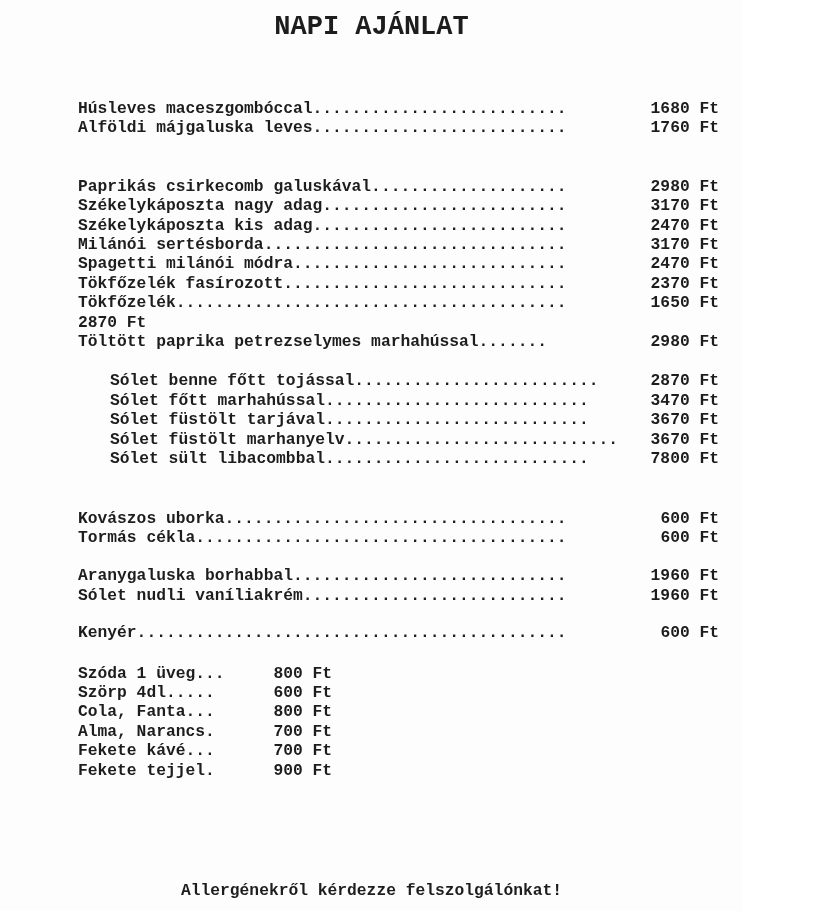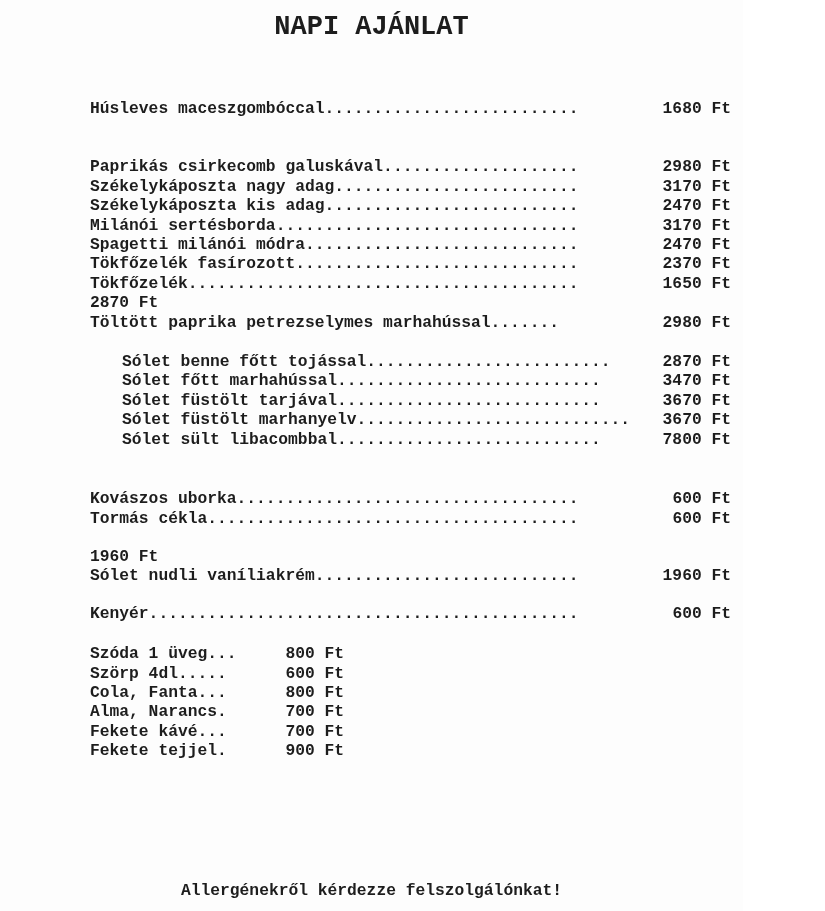--- a/index.html
+++ b/index.html
@@ -21,21 +21,21 @@
     top: 12px;
     left: 0;
     width: 100%;
     text-align: center;
     font-size: 27px;
     font-weight: bold;
     white-space: pre;
   }
   .menu {
     position: absolute;
-    left: 90px;
+    left: 78px;
     top: 99px;
     width: 641px;
     font-size: 16.3px;
     font-weight: bold;
     line-height: 19.4px;
   }
   .row {
     display: flex;
     justify-content: space-between;
     white-space: pre;
@@ -63,20 +63,21 @@
 </style>
 </head>
 <body>
 
 <div class="page">
   <div class="title">NAPI AJÁNLAT</div>
 
   <div class="menu">
       <div class="section sec-soups">
         <div class="row"><span>Húsleves maceszgombóccal..........................</span><span>1680 Ft</span></div>
+        <div class="row"><span>Alföldi májgaluska leves..........................</span><span>1760 Ft</span></div>
       </div>
       <div class="section sec-mains">
         <div class="row"><span>Paprikás csirkecomb galuskával....................</span><span>2980 Ft</span></div>
         <div class="row"><span>Székelykáposzta nagy adag.........................</span><span>3170 Ft</span></div>
         <div class="row"><span>Székelykáposzta kis adag..........................</span><span>2470 Ft</span></div>
         <div class="row"><span>Milánói sertésborda...............................</span><span>3170 Ft</span></div>
         <div class="row"><span>Spagetti milánói módra............................</span><span>2470 Ft</span></div>
         <div class="row"><span>Tökfőzelék fasírozott.............................</span><span>2370 Ft</span></div>
         <div class="row"><span>Tökfőzelék........................................</span><span>1650 Ft</span></div>
         <div class="row"><span>2870 Ft</span></div>
@@ -87,21 +88,21 @@
         <div class="row"><span>Sólet főtt marhahússal...........................</span><span>3470 Ft</span></div>
         <div class="row"><span>Sólet füstölt tarjával...........................</span><span>3670 Ft</span></div>
         <div class="row"><span>Sólet füstölt marhanyelv............................</span><span>3670 Ft</span></div>
         <div class="row"><span>Sólet sült libacombbal...........................</span><span>7800 Ft</span></div>
       </div>
       <div class="section sec-pickles">
         <div class="row"><span>Kovászos uborka...................................</span><span>600 Ft</span></div>
         <div class="row"><span>Tormás cékla......................................</span><span>600 Ft</span></div>
       </div>
       <div class="section sec-desserts">
-        <div class="row"><span>1960 Ft</span></div>
+        <div class="row"><span>Aranygaluska borhabbal............................</span><span>1960 Ft</span></div>
         <div class="row"><span>Sólet nudli vaníliakrém...........................</span><span>1960 Ft</span></div>
       </div>
       <div class="section sec-bread">
         <div class="row"><span>Kenyér............................................</span><span>600 Ft</span></div>
       </div>
       <div class="section sec-drinks">
         <div class="row"><span>Szóda 1 üveg...     800 Ft</span></div>
         <div class="row"><span>Szörp 4dl.....      600 Ft</span></div>
         <div class="row"><span>Cola, Fanta...      800 Ft</span></div>
         <div class="row"><span>Alma, Narancs.      700 Ft</span></div>

